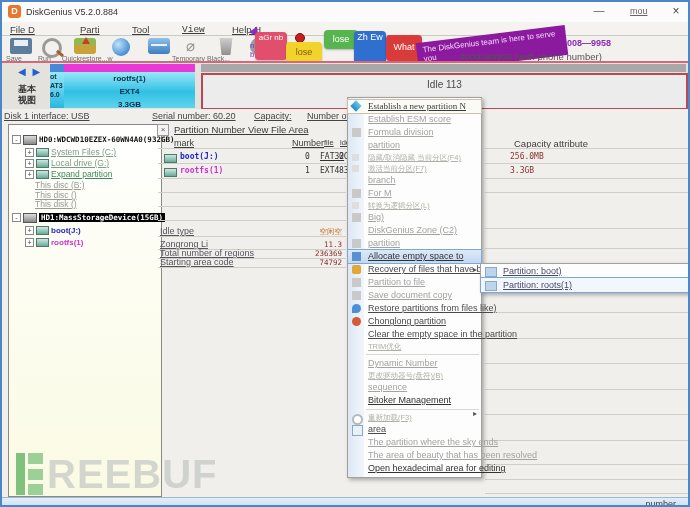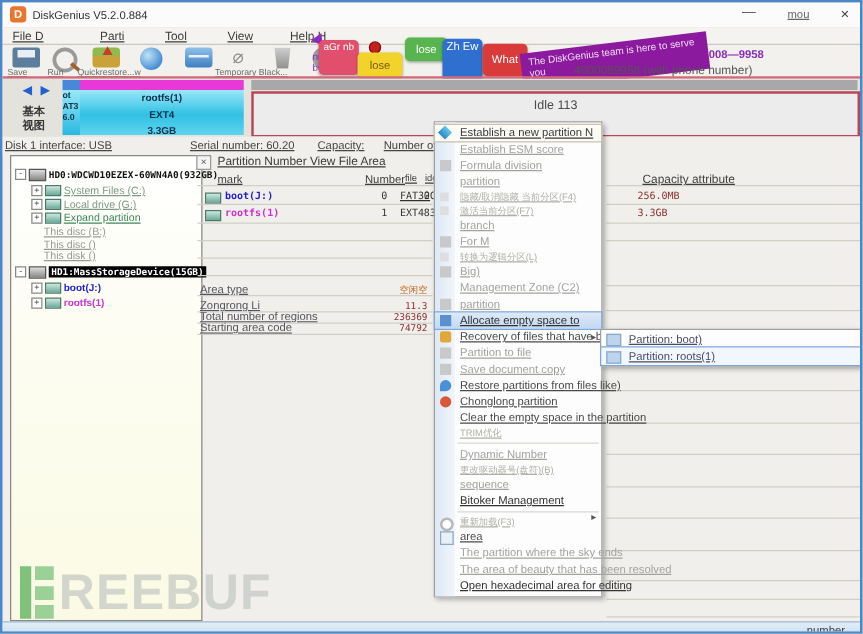--- a/index.html
+++ b/index.html
@@ -109,21 +109,21 @@
   .blue-v{left:532px;top:236px;color:#2222cc;font-size:13px;margin-top:27px;}
 
   
   .cmenu{left:345px;top:95px;width:133px;background:#fdfdfd;border:1px solid #a0a0a0;
          box-shadow:2px 2px 4px rgba(0,0,0,.3);padding:2px 0;}
   .cmenu:before{content:"";position:absolute;left:0;top:0;bottom:0;width:16px;
                 background:linear-gradient(90deg,#dce8f5,#f2f6fb);}
   .mitem{position:relative;height:13px;line-height:13px;padding-left:20px;color:#4a4a4a;white-space:nowrap;font-size:9px;}
   .mitem.dis{color:#a3a3a0;}
   .mitem.sm{height:11px;line-height:11px;font-size:7.5px;color:#b0b0a8;}
-  .mitem.hov{background:#fbfbf6;outline:1px solid #c9c0ae;color:#3a3a3a;}
+  .mitem.hov{background:#fbfbf6;outline:1px solid #c9c0ae;color:#3a3a3a;font-family:Liberation Serif, serif;}
   .mitem.hl{background:linear-gradient(#dde9f7,#c3d9f1);outline:1px solid #7da7d8;color:#333;}
   .mitem.strong{color:#333;}
   .msep{height:5px;position:relative;}
   .msep:after{content:"";position:absolute;left:18px;right:2px;top:2px;height:1px;background:#d8d8d2;}
   .mic{position:absolute;left:4px;top:2px;width:9px;height:9px;}
   .mitem.sm .mic{width:7px;height:7px;}
   .arrow{position:absolute;right:4px;color:#555;font-size:8px;}
   .ic-new{background:linear-gradient(#6ac8e8,#2888c8);transform:rotate(45deg);width:8px;height:8px;}
   .ic-gray{background:#c9c9c9;}
   .ic-dim{background:#dedede;}
@@ -163,21 +163,21 @@
   <div class="abs app-ico">D</div>
   <div class="abs title-text">DiskGenius V5.2.0.884</div>
   <div class="abs btn-min">—</div>
   <div class="abs btn-rest tr">mou</div>
   <div class="abs btn-close">×</div>
 
   <div class="abs menubar" id="menubar">
       <div class="mi tr" style="left: 8px;">File D</div>
       <div class="mi tr" style="left: 78px;">Parti</div>
       <div class="mi tr" style="left: 130px;">Tool</div>
-      <div class="mi tr" style="left: 180px;">View</div>
+      <div class="mi tr" style="left: 180px; font-family: Liberation Mono, monospace;">View</div>
       <div class="mi tr" style="left: 230px;">Help H</div>
     </div>
   <div class="abs menubar-line"></div>
 
   <div class="abs toolbar" id="toolbar">
       <div class="tb-ic i-save" style="left: 8px;"></div>
       <div class="tb-ic i-search" style="left: 40px;"></div>
       <div class="tb-ic i-quick" style="left: 72px;"></div>
       <div class="tb-ic i-globe" style="left: 110px;"></div>
       <div class="tb-ic i-disk" style="left: 146px;"></div>
@@ -286,21 +286,21 @@
       <div class="hline" style="left: 483px; top: 361px; width: 205px;"></div>
       <div class="hline" style="left: 483px; top: 387px; width: 205px;"></div>
       <div class="hline" style="left: 483px; top: 412px; width: 205px;"></div>
       <div class="hline" style="left: 483px; top: 438px; width: 205px;"></div>
       <div class="hline" style="left: 483px; top: 462px; width: 205px;"></div>
       <div class="hline" style="left: 483px; top: 477px; width: 205px;"></div>
       <div class="hline" style="left: 483px; top: 491px; width: 205px;"></div>
     </div>
 
   <div id="inforows">
-      <div class="abs info-l tr" style="left: 158px; top: 224px;">Area type</div>
+      <div class="abs info-l tr" style="left: 158px; top: 224px;">Idle type</div>
       <div class="abs info-v mono" style="left: 300px; top: 225px; color: rgb(192, 104, 32);">空闲空</div>
       <div class="hline" style="left: 156px; top: 234px; width: 188px;"></div>
       <div class="abs info-l tr" style="left: 158px; top: 237px;">Zongrong Li</div>
       <div class="abs info-v mono" style="left: 300px; top: 238px; color: rgb(138, 48, 48);">11.3</div>
       <div class="hline" style="left: 156px; top: 247px; width: 188px;"></div>
       <div class="abs info-l tr" style="left: 158px; top: 246px;">Total number of regions</div>
       <div class="abs info-v mono" style="left: 300px; top: 247px; color: rgb(138, 48, 48);">236369</div>
       <div class="hline" style="left: 156px; top: 256px; width: 188px;"></div>
       <div class="abs info-l tr" style="left: 158px; top: 255px;">Starting area code</div>
       <div class="abs info-v mono" style="left: 300px; top: 256px; color: rgb(138, 48, 48);">74792</div>
@@ -322,21 +322,21 @@
       <div class="mitem hov"><div class="mic ic-new"></div><span class="tr">Establish a new partition N</span></div>
       <div class="mitem dis"><span class="tr">Establish ESM score</span></div>
       <div class="mitem dis"><div class="mic ic-gray"></div><span class="tr">Formula division</span></div>
       <div class="mitem dis"><span class="tr">partition</span></div>
       <div class="mitem sm"><div class="mic ic-dim"></div><span class="tr">隐藏/取消隐藏 当前分区(F4)</span></div>
       <div class="mitem sm"><div class="mic ic-dim"></div><span class="tr">激活当前分区(F7)</span></div>
       <div class="mitem dis"><span class="tr">branch</span></div>
       <div class="mitem dis"><div class="mic ic-gray"></div><span class="tr">For M</span></div>
       <div class="mitem sm"><div class="mic ic-dim"></div><span class="tr">转换为逻辑分区(L)</span></div>
       <div class="mitem dis"><div class="mic ic-gray"></div><span class="tr">Big)</span></div>
-      <div class="mitem dis"><span class="tr">Management Zone (C2)</span></div>
+      <div class="mitem dis"><span class="tr">DiskGenius Zone (C2)</span></div>
       <div class="mitem dis"><div class="mic ic-gray"></div><span class="tr">partition</span></div>
       <div class="mitem hl"><div class="mic ic-blue"></div><span class="tr">Allocate empty space to</span><div class="arrow">▸</div></div>
       <div class="mitem "><div class="mic ic-yellow"></div><span class="tr">Recovery of files that have been...</span></div>
       <div class="mitem dis"><div class="mic ic-gray"></div><span class="tr">Partition to file</span></div>
       <div class="mitem dis"><div class="mic ic-gray"></div><span class="tr">Save document copy</span></div>
       <div class="mitem "><div class="mic ic-drop"></div><span class="tr">Restore partitions from files like)</span></div>
       <div class="mitem "><div class="mic ic-red"></div><span class="tr">Chonglong partition</span></div>
       <div class="mitem "><span class="tr">Clear the empty space in the partition</span></div>
       <div class="mitem sm"><span class="tr">TRIM优化</span></div>
       <div class="msep"></div>

